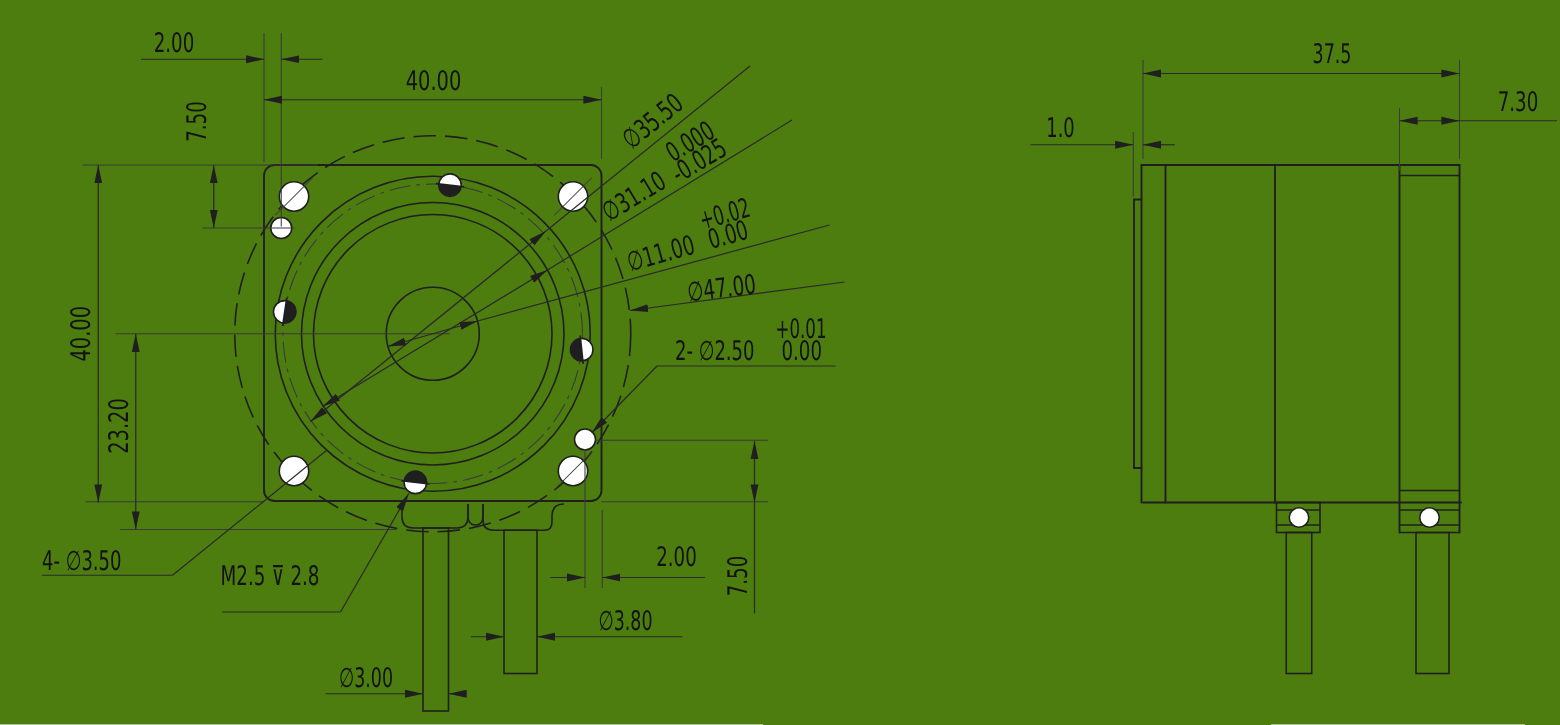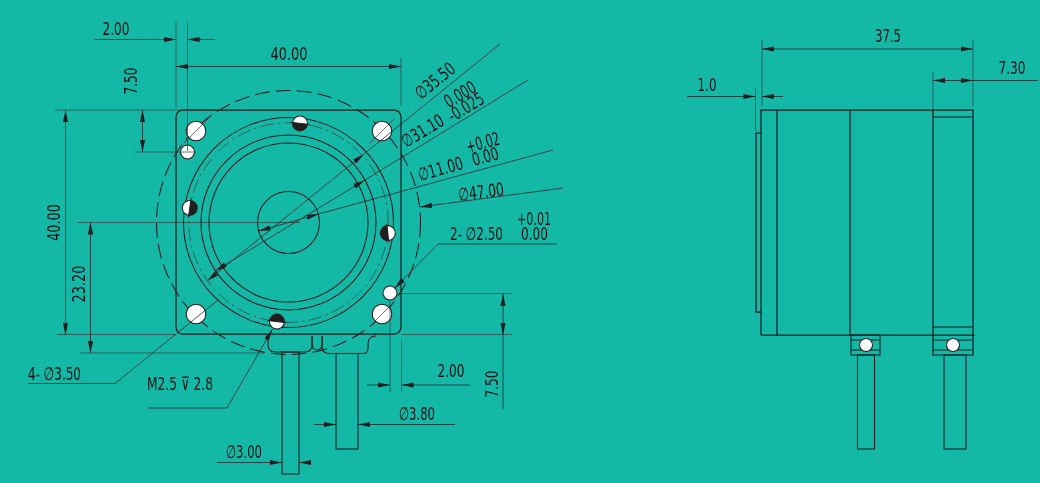--- a/index.html
+++ b/index.html
@@ -1,16 +1,16 @@
 <!DOCTYPE html>
 <html><head>
 <meta charset="utf-8">
 <style>
   html,body{margin:0;padding:0;background:#ffffff;}
-  .stage{width:1040px;height:483px;position:relative;background:#14b8a6;overflow:hidden;}
+  .stage{width:1040px;height:483px;position:relative;background:#4d7c0f;overflow:hidden;}
   svg{display:block;}
   .ol{stroke:#1f1f1f;stroke-width:1.25;fill:none;stroke-linecap:round;}
   .md{stroke:#1f1f1f;stroke-width:1.05;fill:none;}
   .xt{stroke:#3a3a3a;stroke-width:0.7;fill:none;}
   .dm{stroke:#2a2a2a;stroke-width:0.8;fill:none;}
   .hole{stroke:#1f1f1f;stroke-width:1.05;fill:#ffffff;}
   .screwfill{fill:#1f1f1f;stroke:none;}
   .shelf{stroke:#2a2a2a;stroke-width:0.8;fill:none;}
   text{font-family:"DejaVu Sans","Liberation Sans",sans-serif;font-size:18px;fill:#121212;}
 </style>

